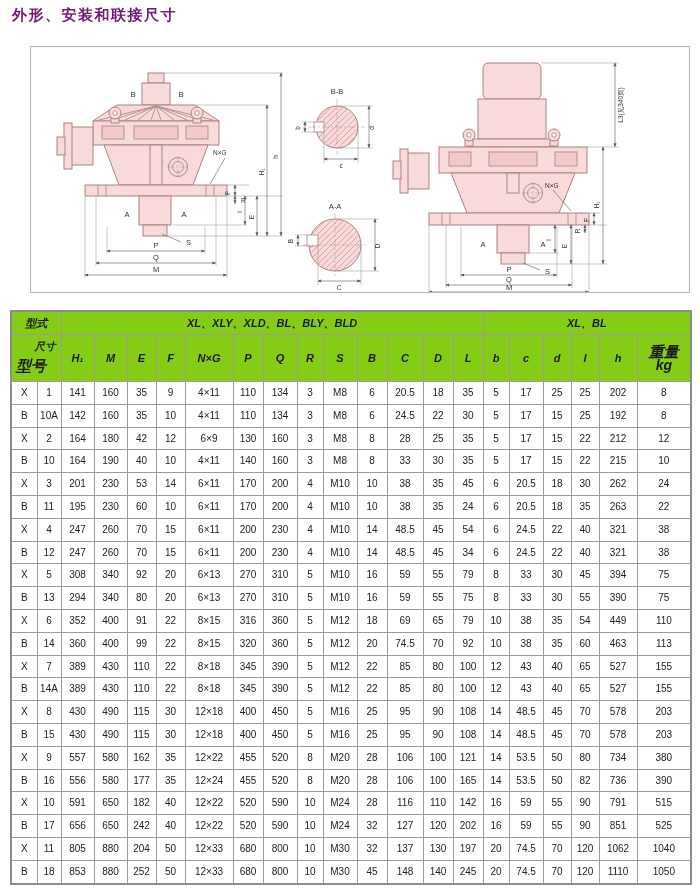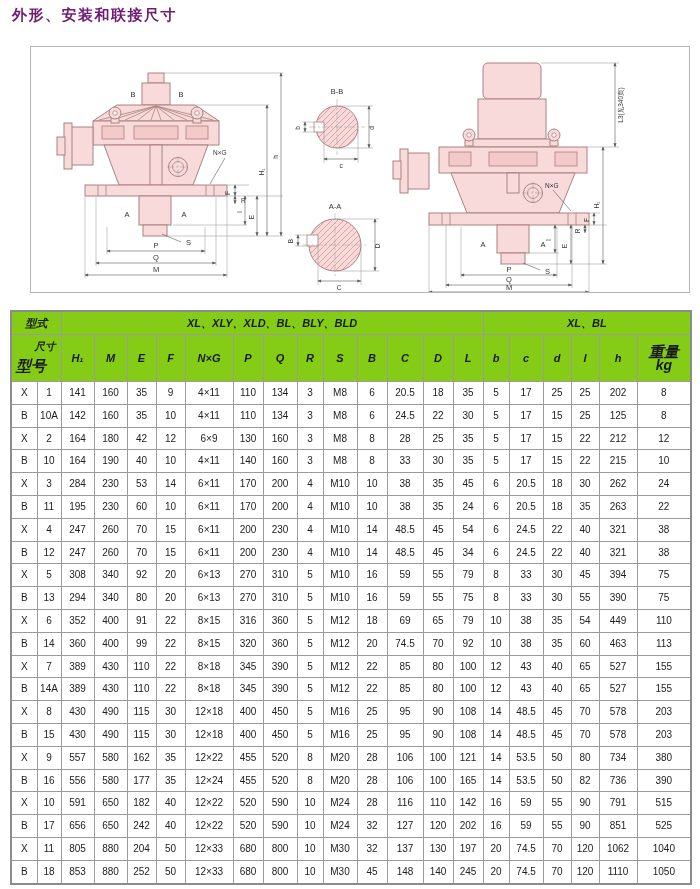--- a/index.html
+++ b/index.html
@@ -334,21 +334,21 @@
         <td>3</td>
         <td>M8</td>
         <td>6</td>
         <td>24.5</td>
         <td>22</td>
         <td>30</td>
         <td>5</td>
         <td>17</td>
         <td>15</td>
         <td>25</td>
-        <td>125</td>
+        <td>192</td>
         <td>8</td>
       </tr>
       <tr>
         <td>X</td>
         <td>2</td>
         <td>164</td>
         <td>180</td>
         <td>42</td>
         <td>12</td>
         <td>6×9</td>
@@ -386,21 +386,21 @@
         <td>5</td>
         <td>17</td>
         <td>15</td>
         <td>22</td>
         <td>215</td>
         <td>10</td>
       </tr>
       <tr>
         <td>X</td>
         <td>3</td>
-        <td>284</td>
+        <td>201</td>
         <td>230</td>
         <td>53</td>
         <td>14</td>
         <td>6×11</td>
         <td>170</td>
         <td>200</td>
         <td>4</td>
         <td>M10</td>
         <td>10</td>
         <td>38</td>

